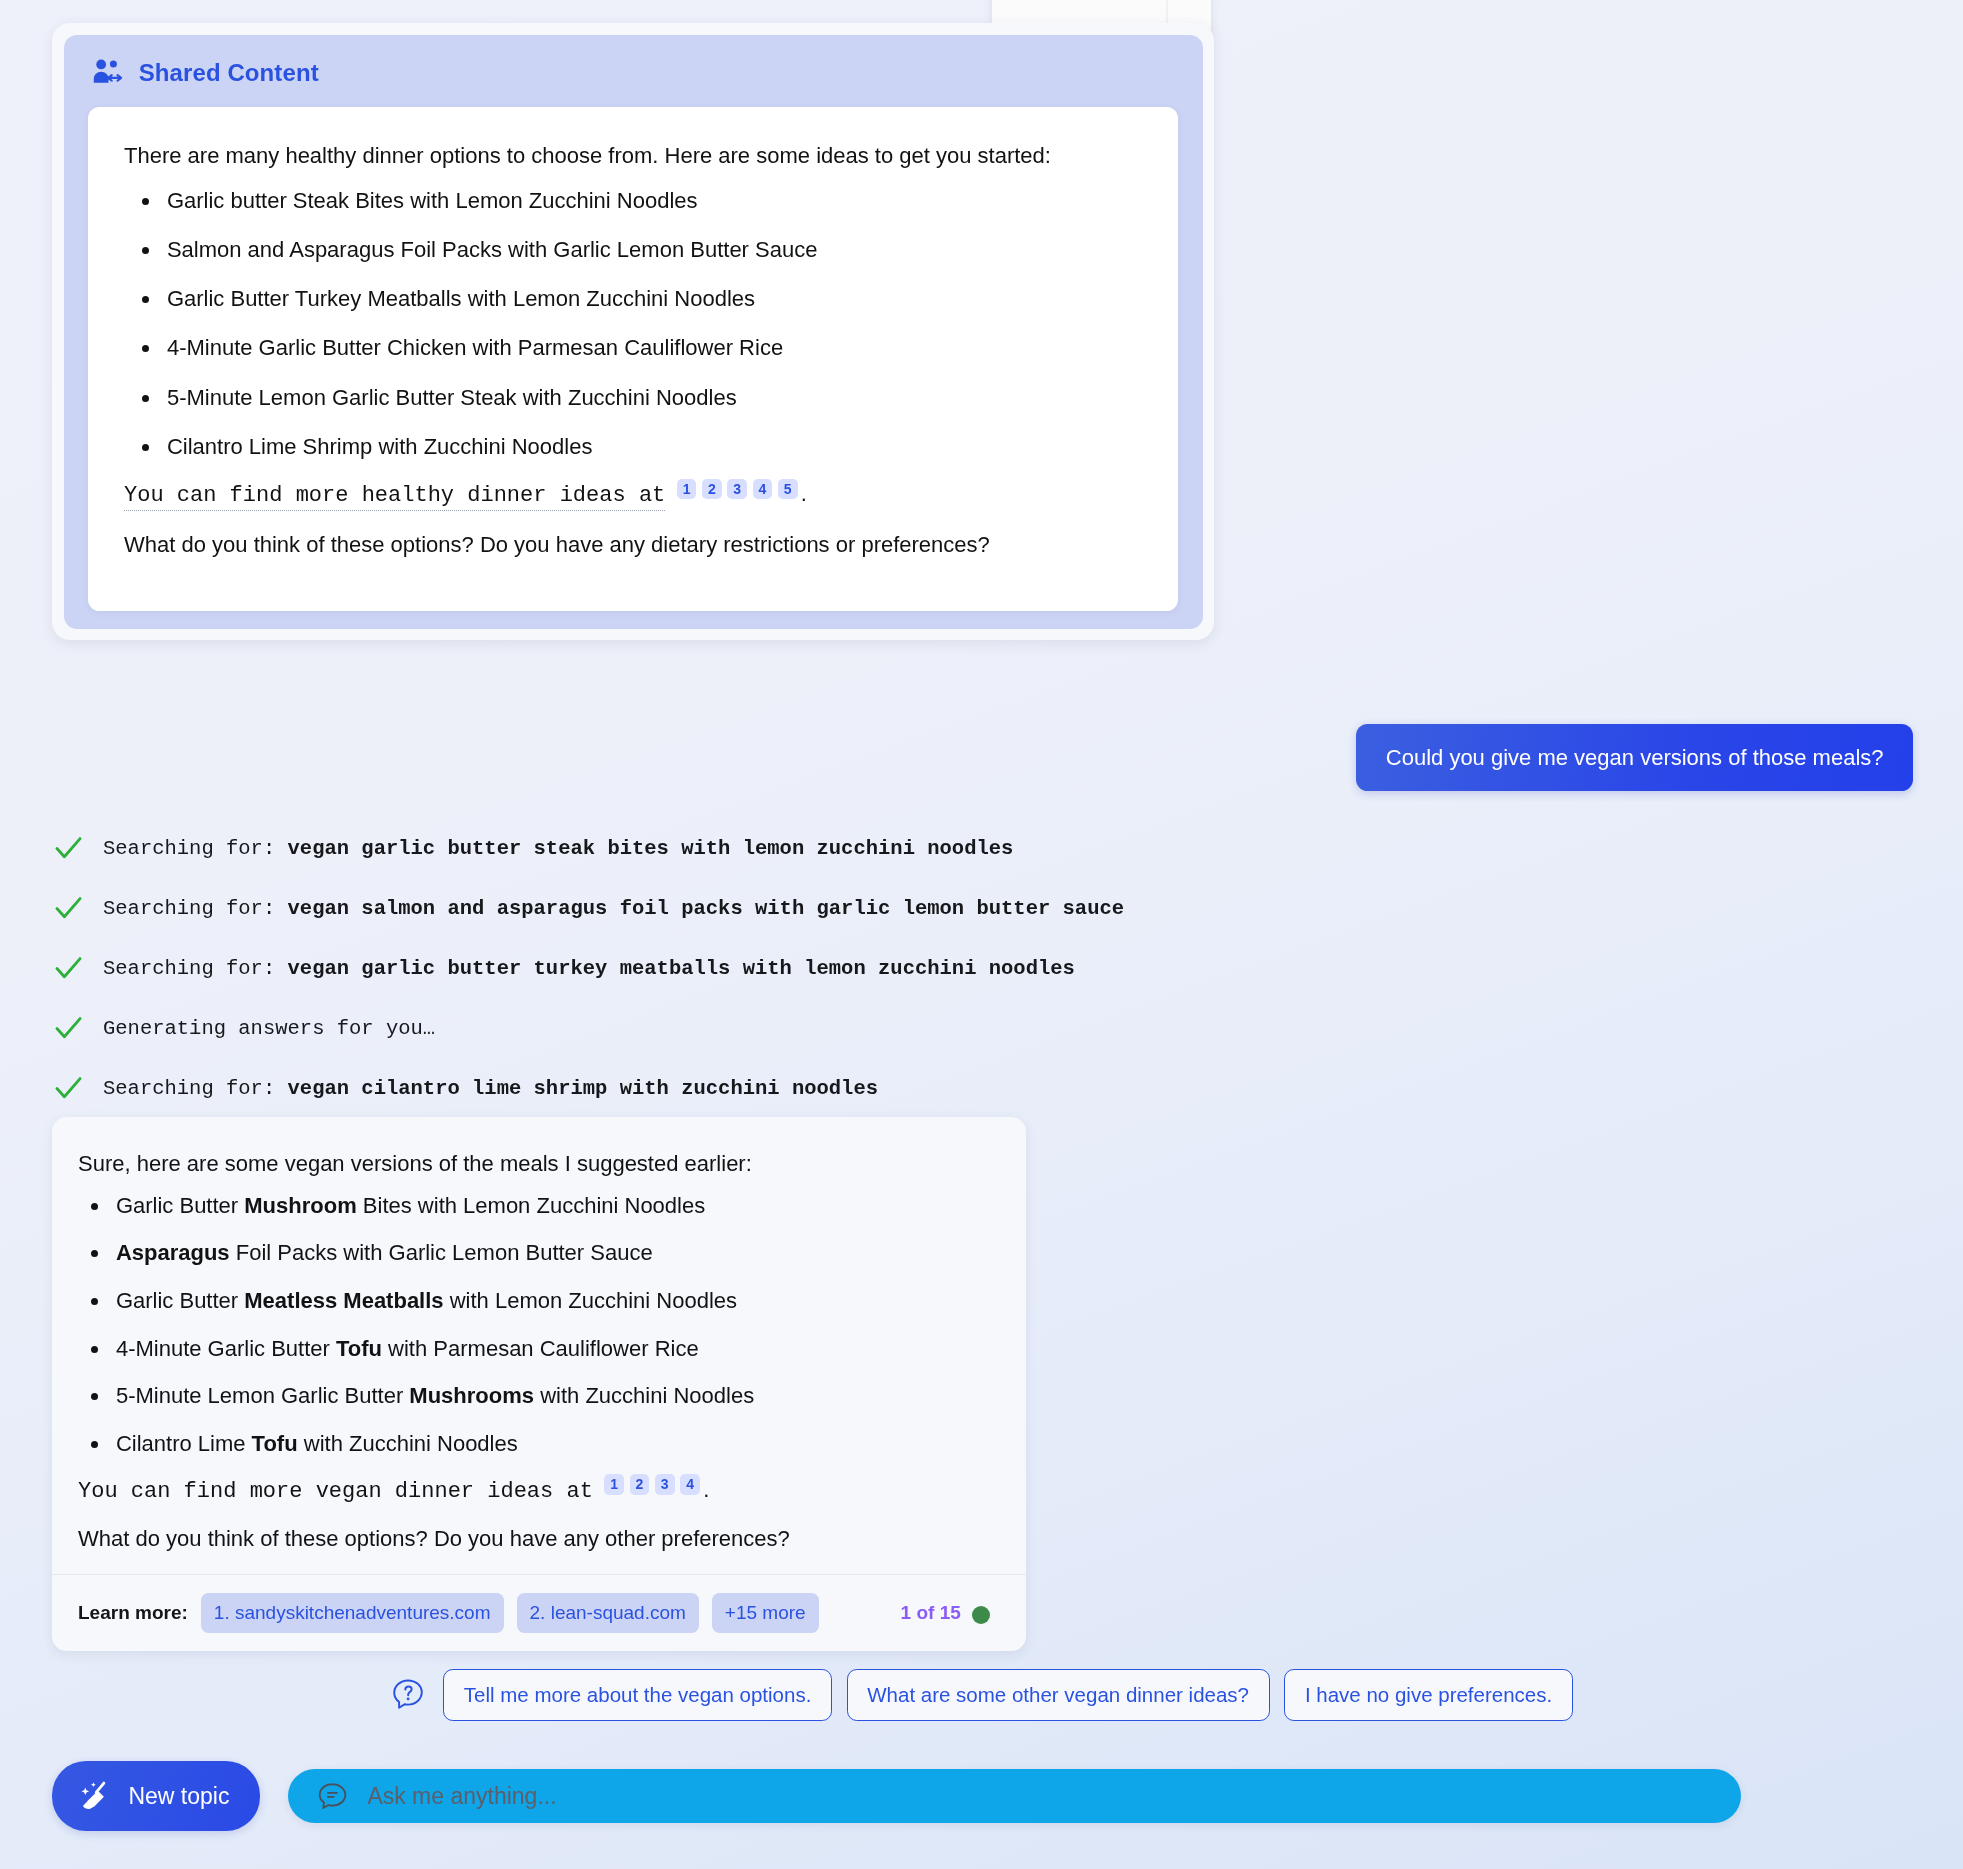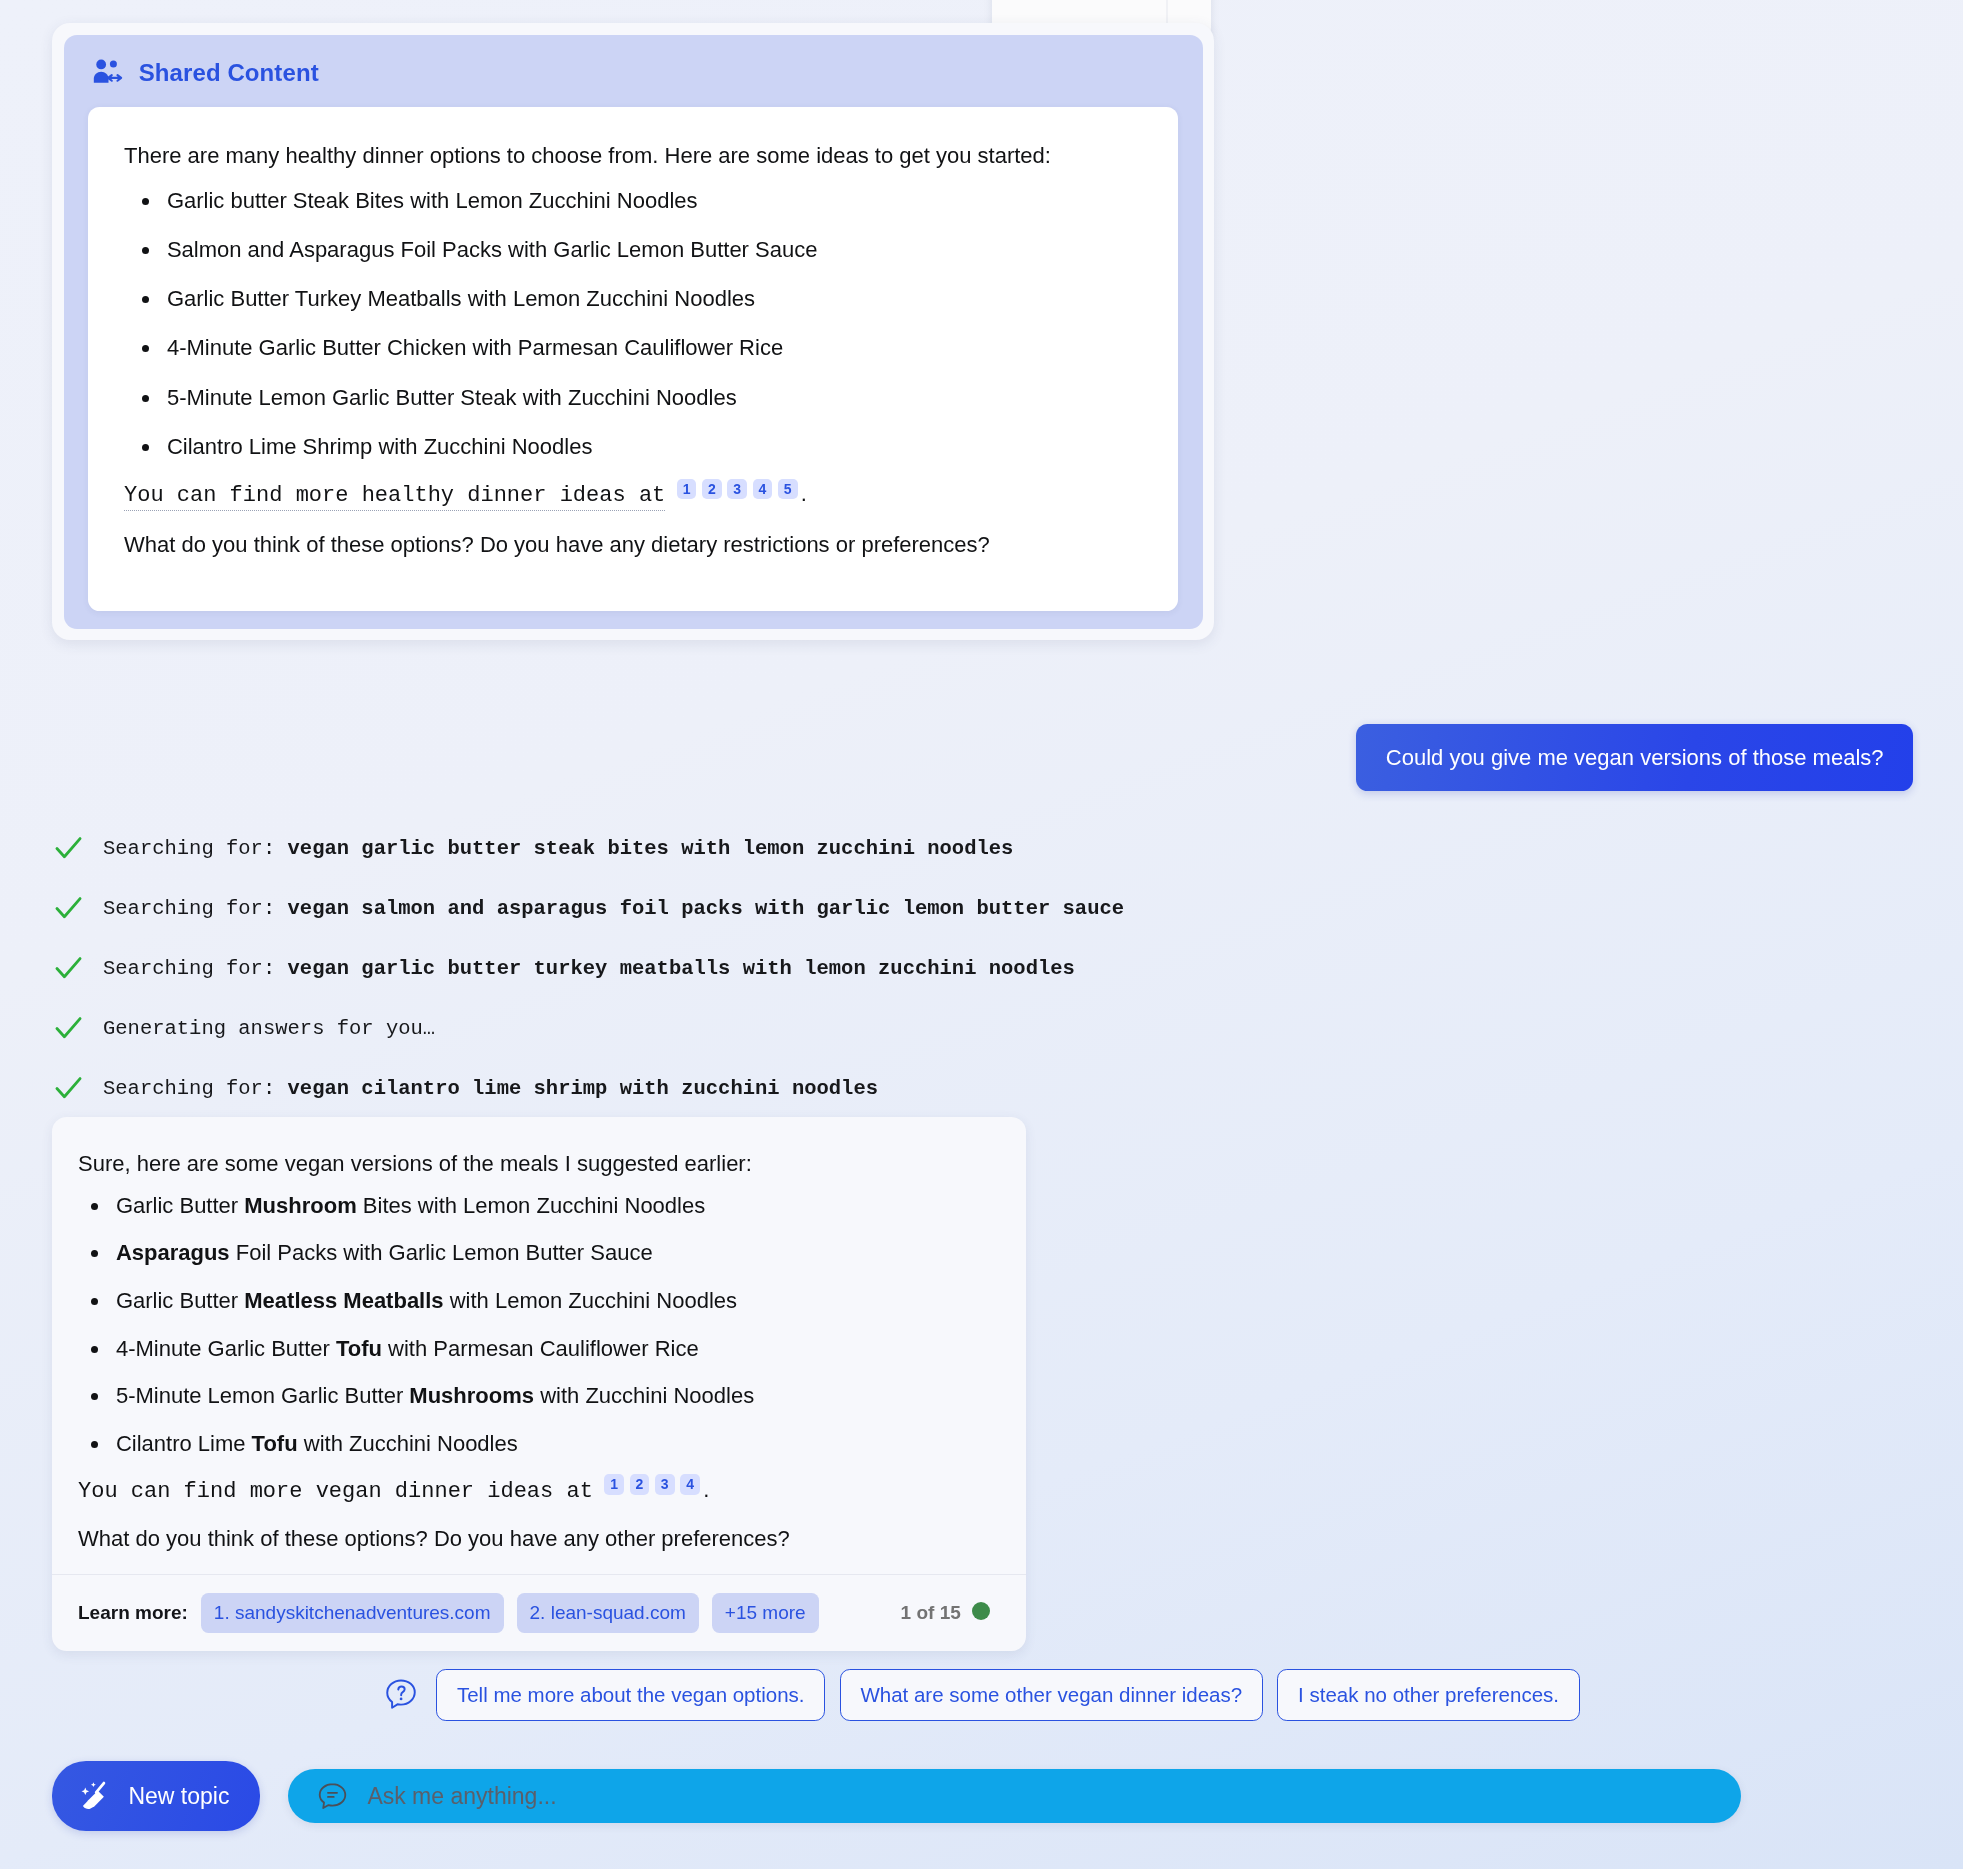--- a/index.html
+++ b/index.html
@@ -212,25 +212,25 @@
     background: #ccd4f5;
     color: #2a52e0;
     font-size: 19px;
     border-radius: 7.4px;
     padding: 9px 13px;
     white-space: nowrap;
   }
   .page-count {
     margin-left: auto;
     display: flex;
-    align-items: flex-start;
+    align-items: flex-end;
     gap: 11.5px;
     font-size: 19px;
     font-weight: bold;
-    color: #737373;
+    color: #8b5cf6;
     padding-right: 14.7px;
   }
   .green-dot {
     width: 18px; height: 18px;
     background: #3d8b4a;
     border-radius: 50%;
   }
 
   
   .suggestions {
@@ -450,21 +450,21 @@
 </div>
 
 <div class="suggestions">
   <svg class="help-icon" viewBox="0 0 42 42">
     <path d="M21 3C11.6 3 4 9.8 4 18.2c0 4.6 2.3 8.7 6 11.5v7l6.6-4.2c1.4.3 2.9.4 4.4.4 9.4 0 17-6.8 17-15.2S30.4 3 21 3z" fill="none" stroke="#2a52e0" stroke-width="2.4" stroke-linejoin="round"></path>
     <path d="M17.6 14.2c.3-2.2 1.9-3.6 4-3.6 2.3 0 3.9 1.4 3.9 3.4 0 1.7-.9 2.5-2.4 3.5-1.4.9-1.9 1.7-1.9 3.1v.7" fill="none" stroke="#2a52e0" stroke-width="2.4" stroke-linecap="round"></path>
     <circle cx="21.1" cy="25.8" r="1.7" fill="#2a52e0"></circle>
   </svg>
   <button class="chip">Tell me more about the vegan options.</button>
   <button class="chip">What are some other vegan dinner ideas?</button>
-  <button class="chip">I steak no other preferences.</button>
+  <button class="chip">I have no give preferences.</button>
 </div>
 
 <div class="composer">
   <div class="new-topic-btn">
     <svg class="broom-icon" viewBox="0 0 42 42">
       <path d="M32 5 L22.5 16.5" stroke="#ffffff" stroke-width="3.4" stroke-linecap="round"></path>
       <path d="M24.5 14.5 L12 27l7.5 7.5 12.5-12.5z" fill="#ffffff"></path>
       <path d="M12.5 26.5 L6 33.5c2.4 3.2 6.5 4.5 9.5 3L20 34z" fill="#ffffff"></path>
       <path d="M9 10.5l1.4 3.3 3.3 1.4-3.3 1.4L9 19.9l-1.4-3.3-3.3-1.4 3.3-1.4z" fill="#ffffff"></path>
       <path d="M19 4l.9 2.1 2.1.9-2.1.9L19 10l-.9-2.1-2.1-.9 2.1-.9z" fill="#ffffff"></path>

